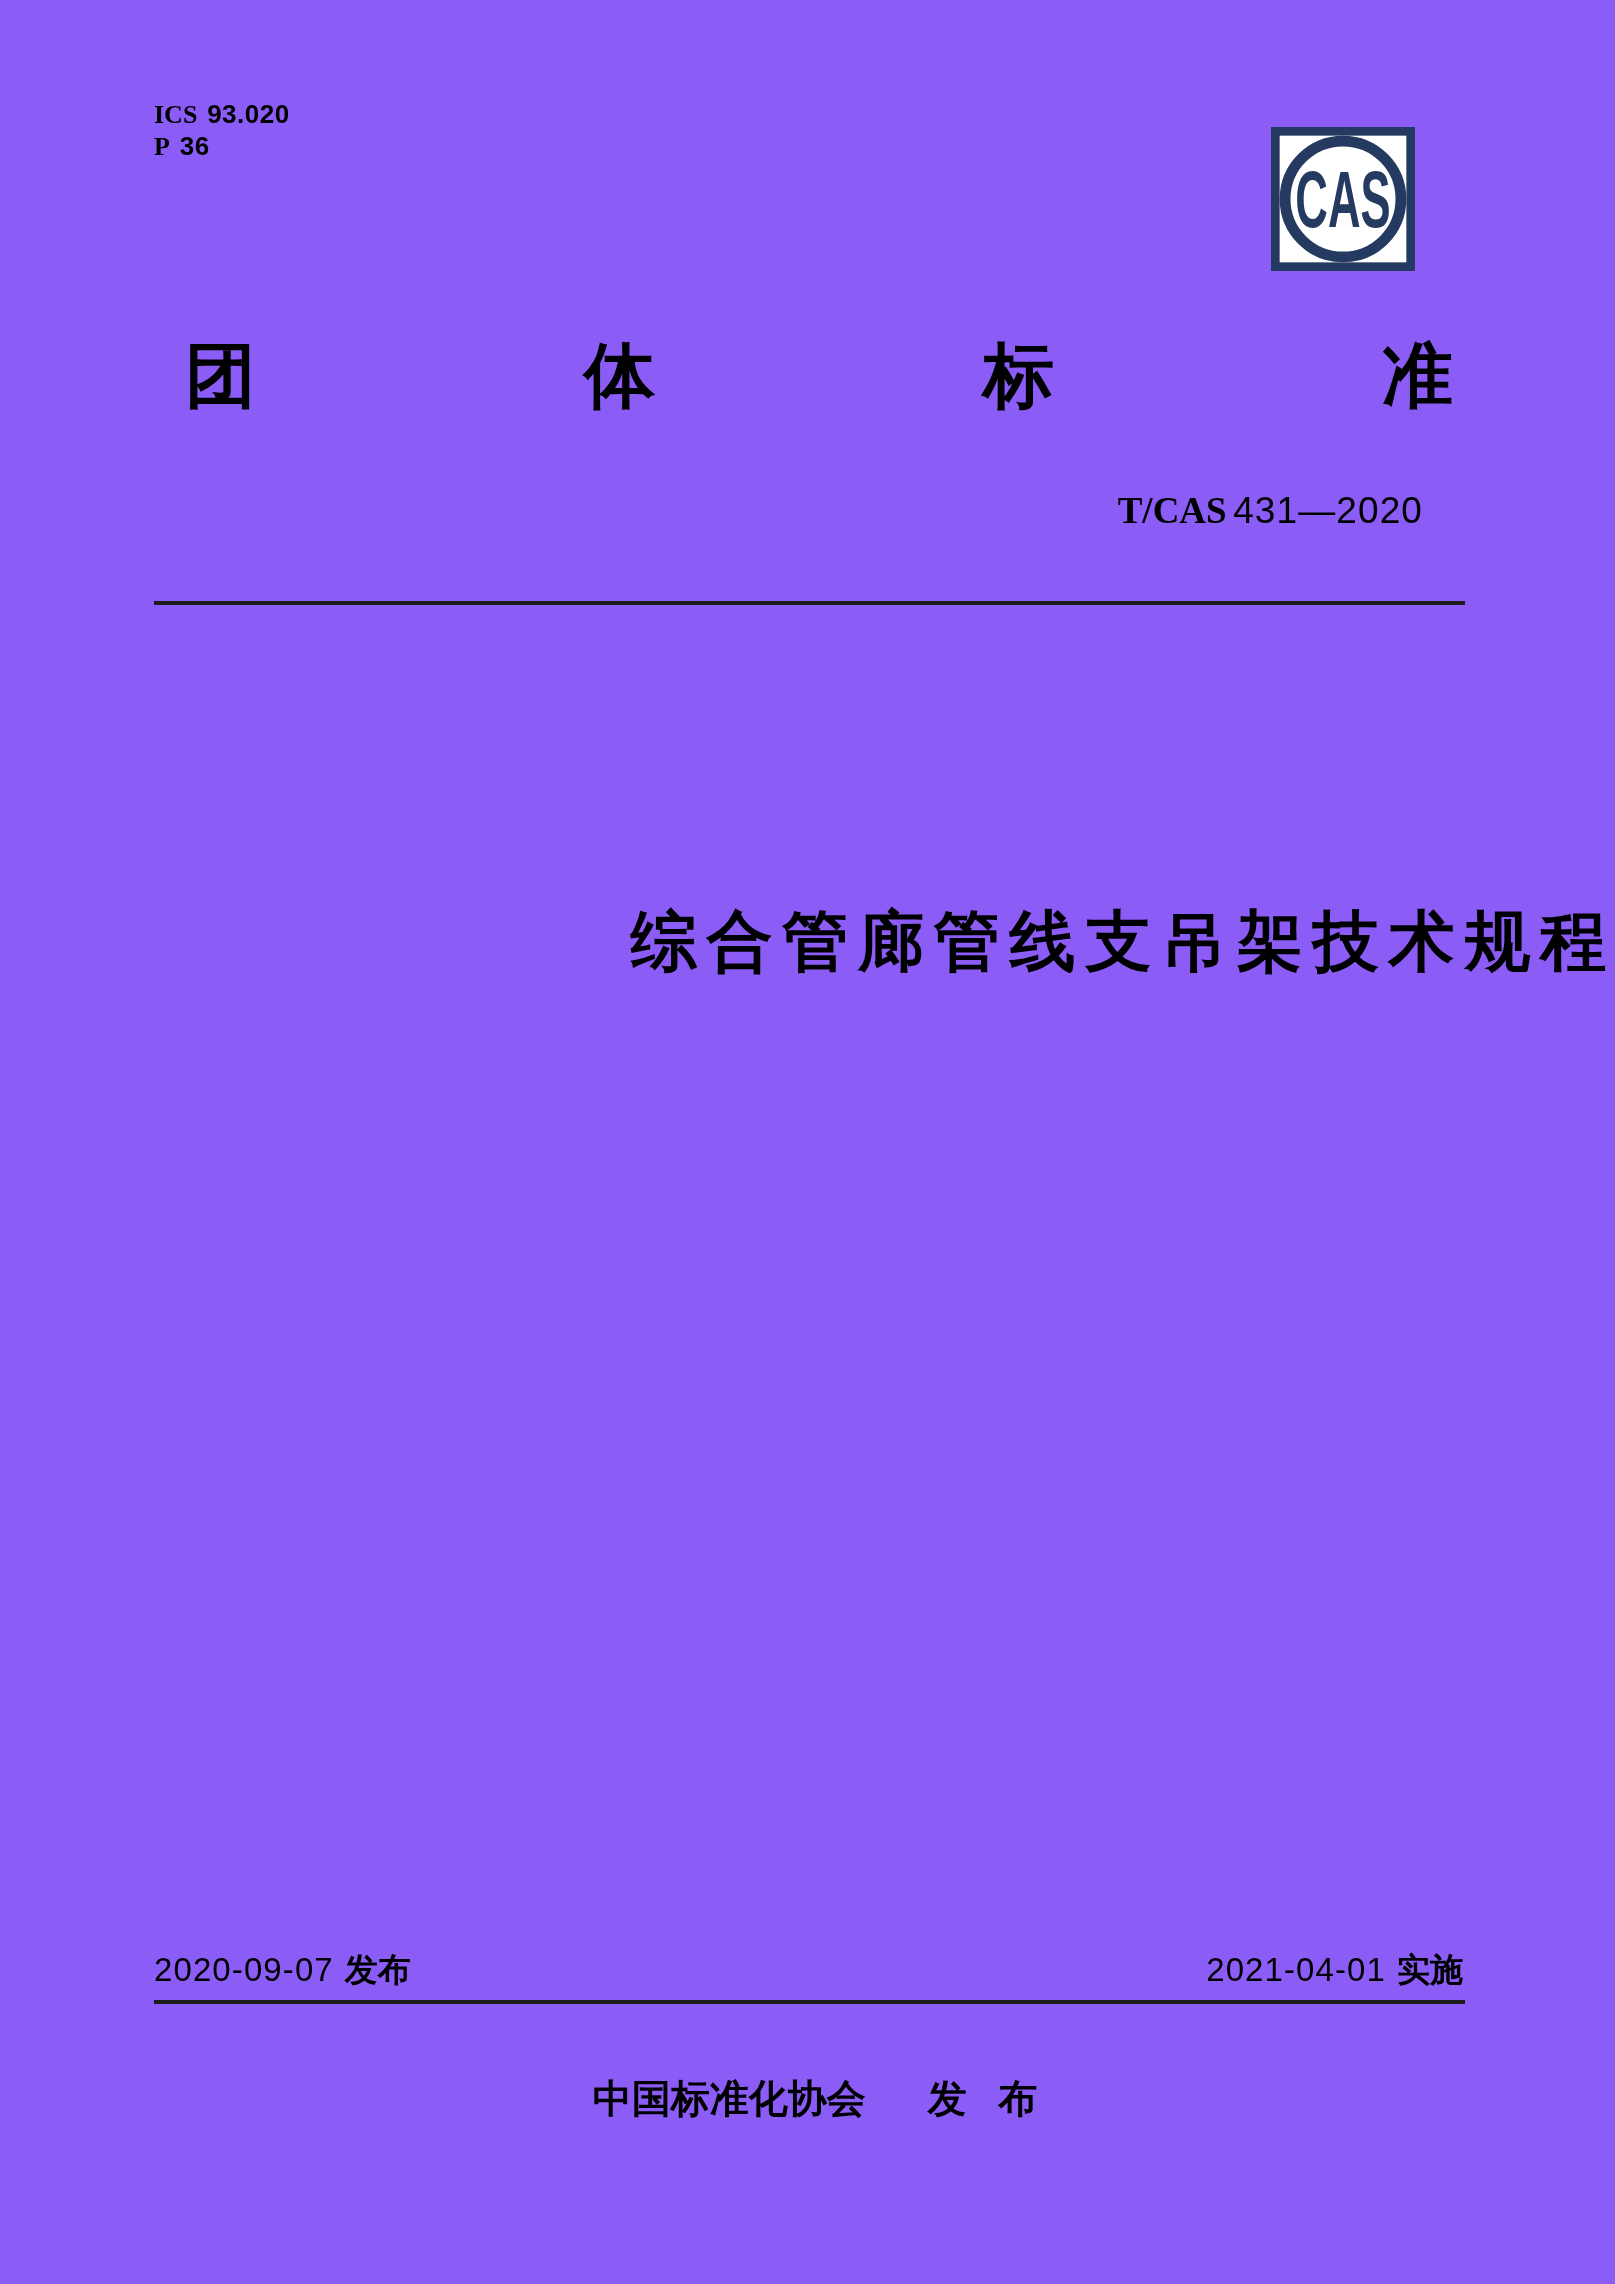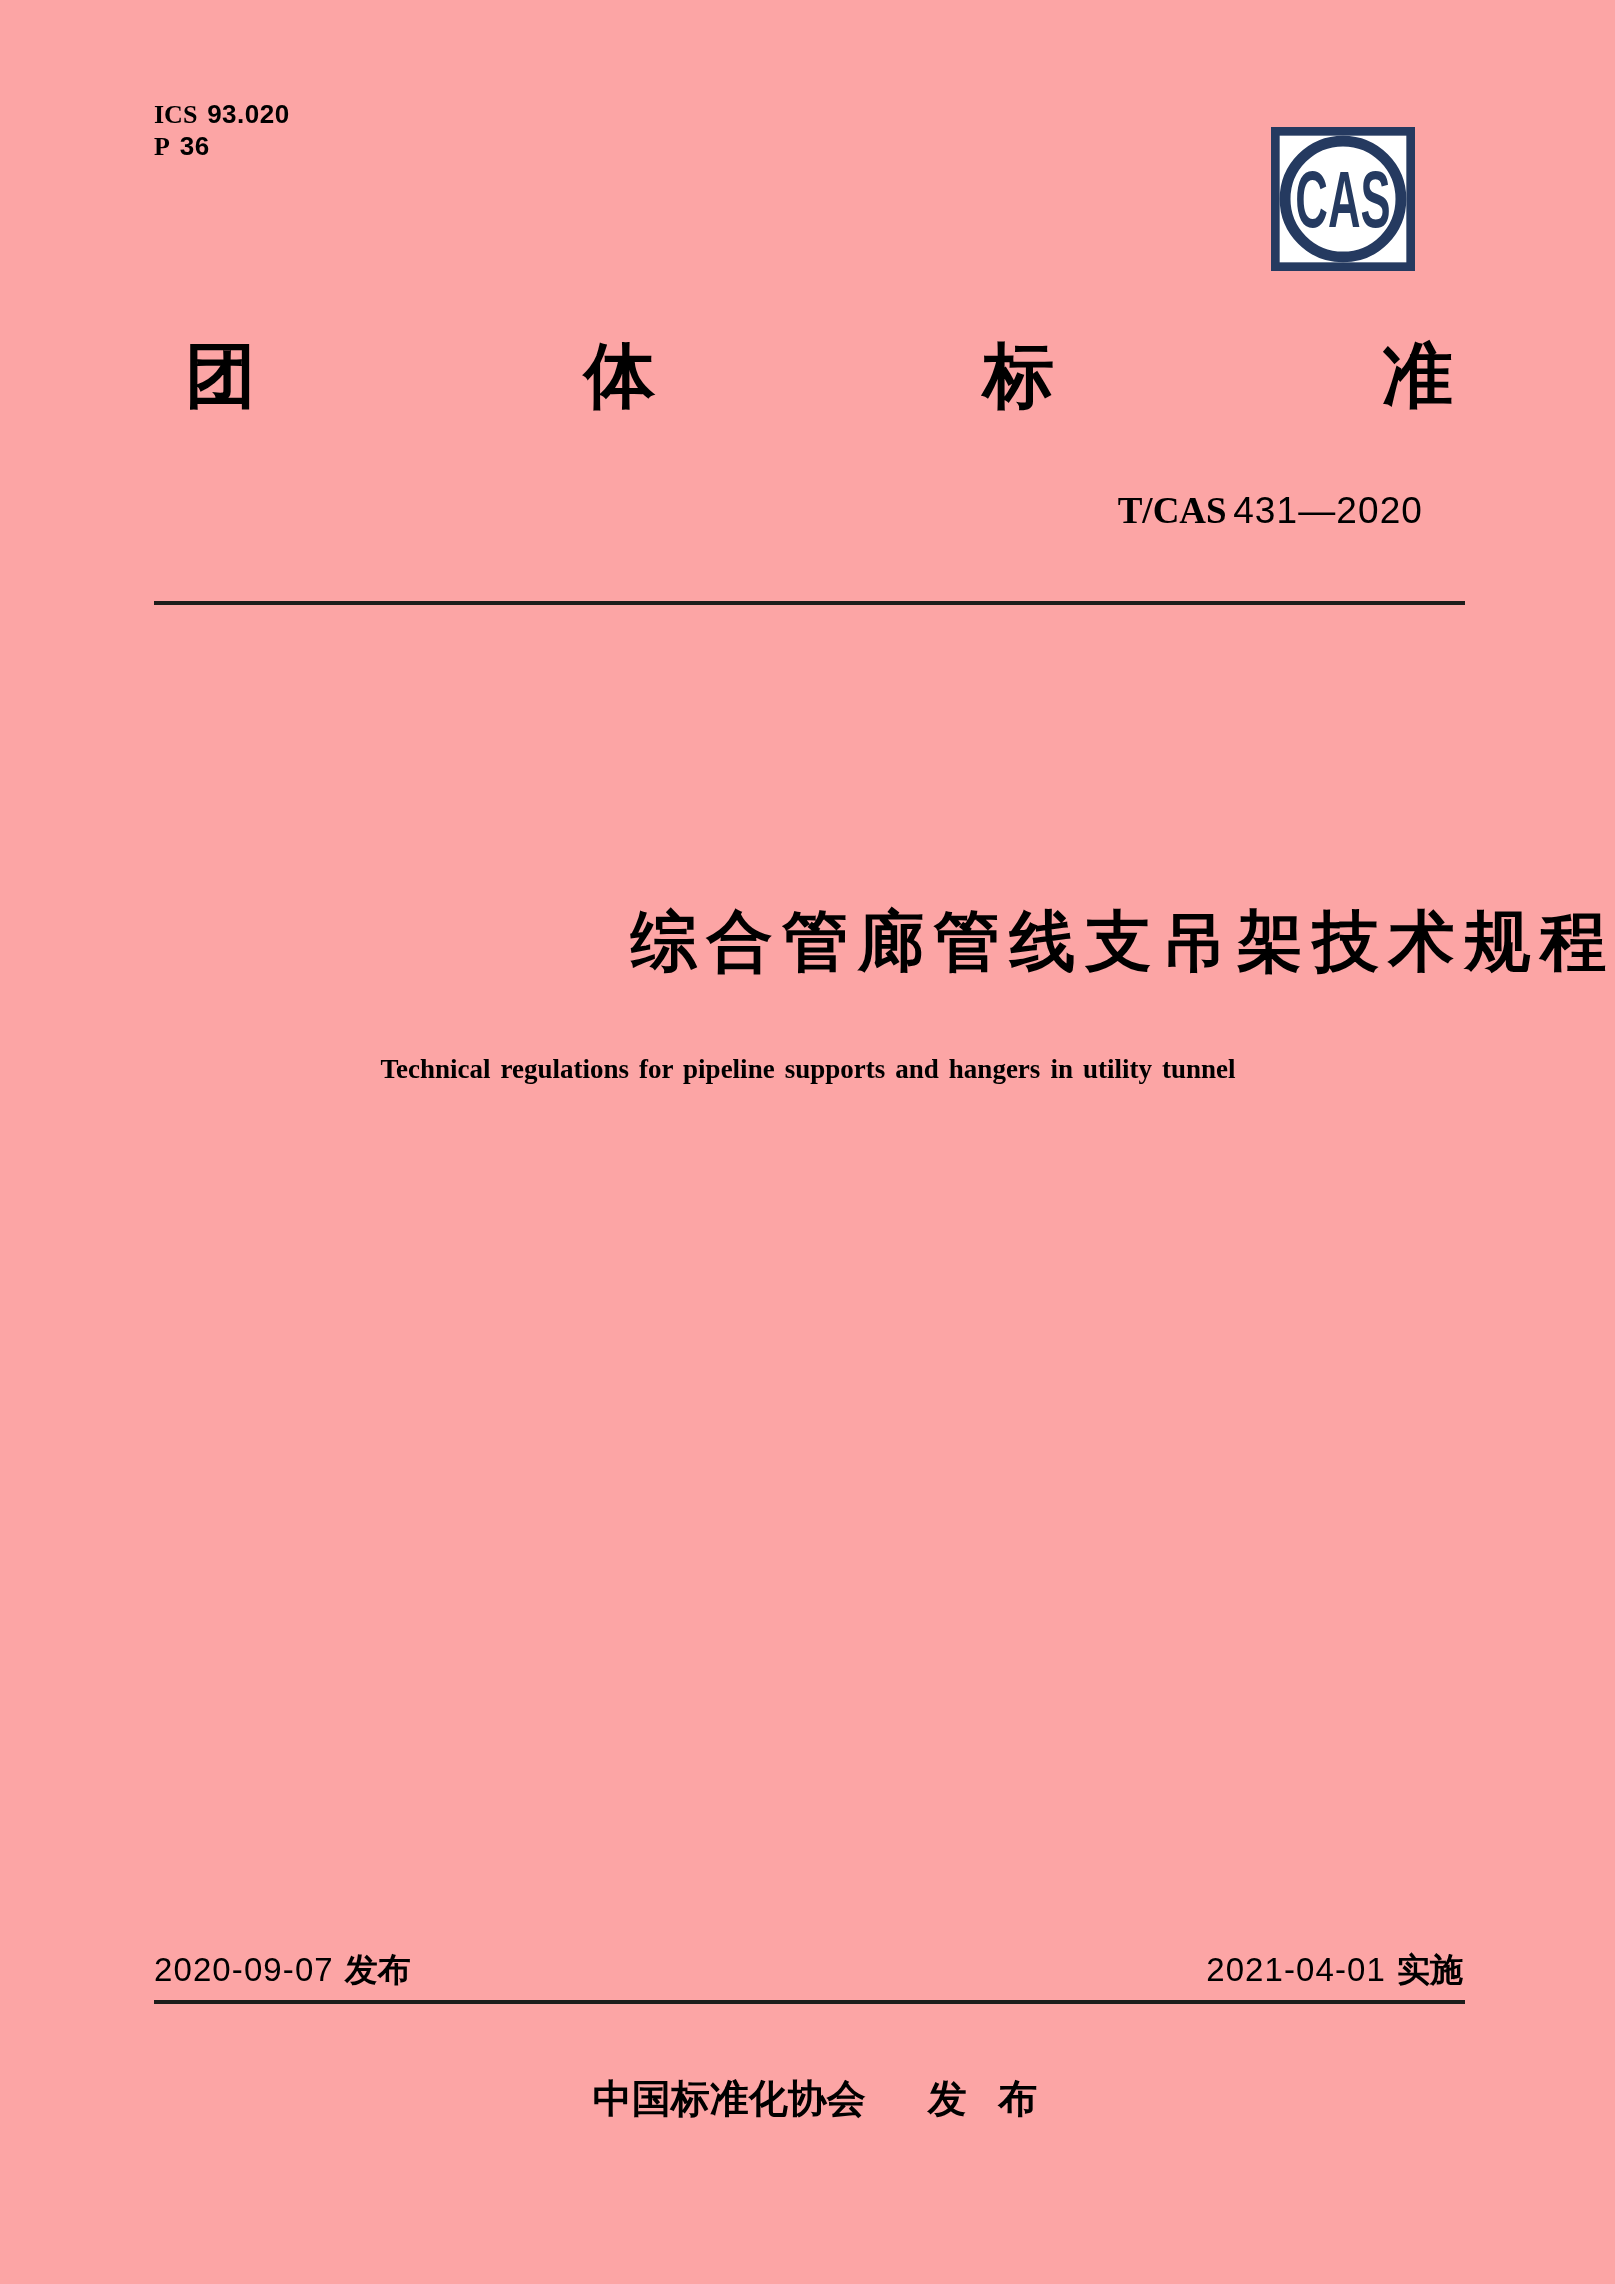--- a/index.html
+++ b/index.html
@@ -1,20 +1,20 @@
 <!DOCTYPE html>
 <html style="font-size:8.7px"><head>
 <meta charset="utf-8">
 <style>
   html,body{margin:0;padding:0;background:#ffffff;}
   .page{
     position:relative;
     width:1616px;
     height:2284px;
-    background:#fca5a5;
+    background:#8b5cf6;
     color:#000000;
     font-family:"Liberation Sans",sans-serif;
     overflow:hidden;
   }
   
   .ics-block{
     position:absolute;
     left:154px;
     top:99px;
     font-size:26px;
@@ -174,21 +174,20 @@
     <span>准</span>
   </div>
 
   <div class="std-code">
     <span class="prefix">T/CAS</span><span class="number">431—2020</span>
   </div>
 
   <div class="rule rule-top"></div>
 
   <h1 class="title-zh">综合管廊管线支吊架技术规程</h1>
-  <h2 class="title-en">Technical regulations for pipeline supports and hangers in utility tunnel</h2>
 
   <div class="dates-row">
     <div>
       <span class="date-num">2020-09-07</span><span class="date-label">发布</span>
     </div>
     <div>
       <span class="date-num">2021-04-01</span><span class="date-label">实施</span>
     </div>
   </div>
 

